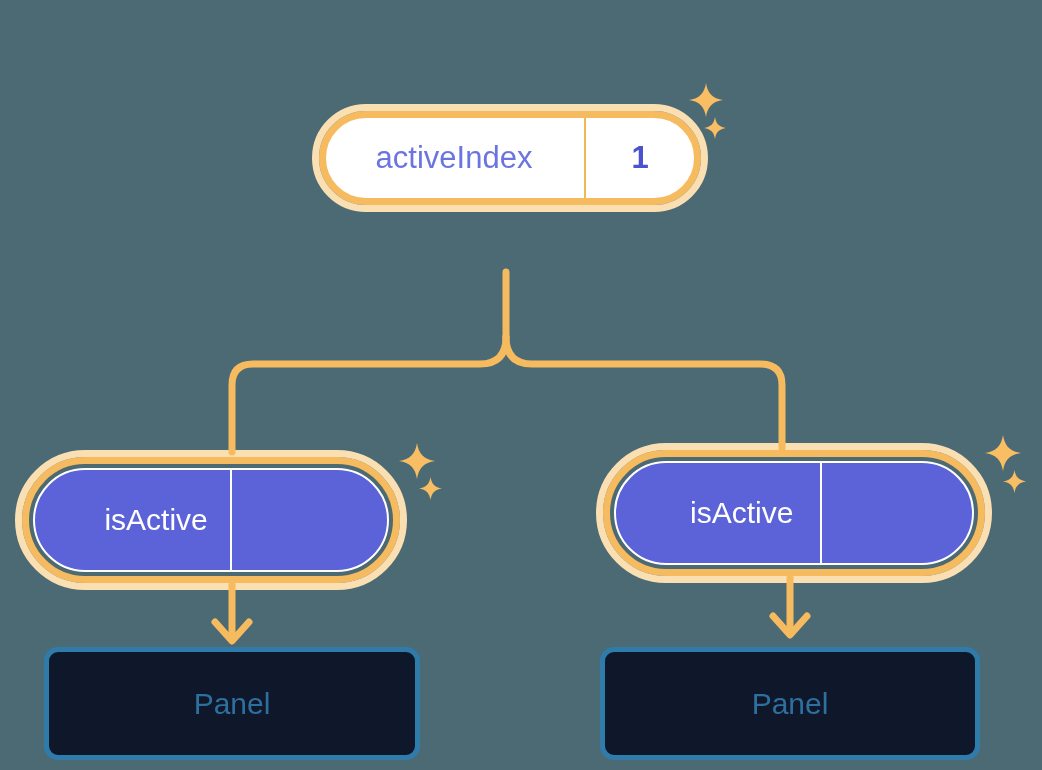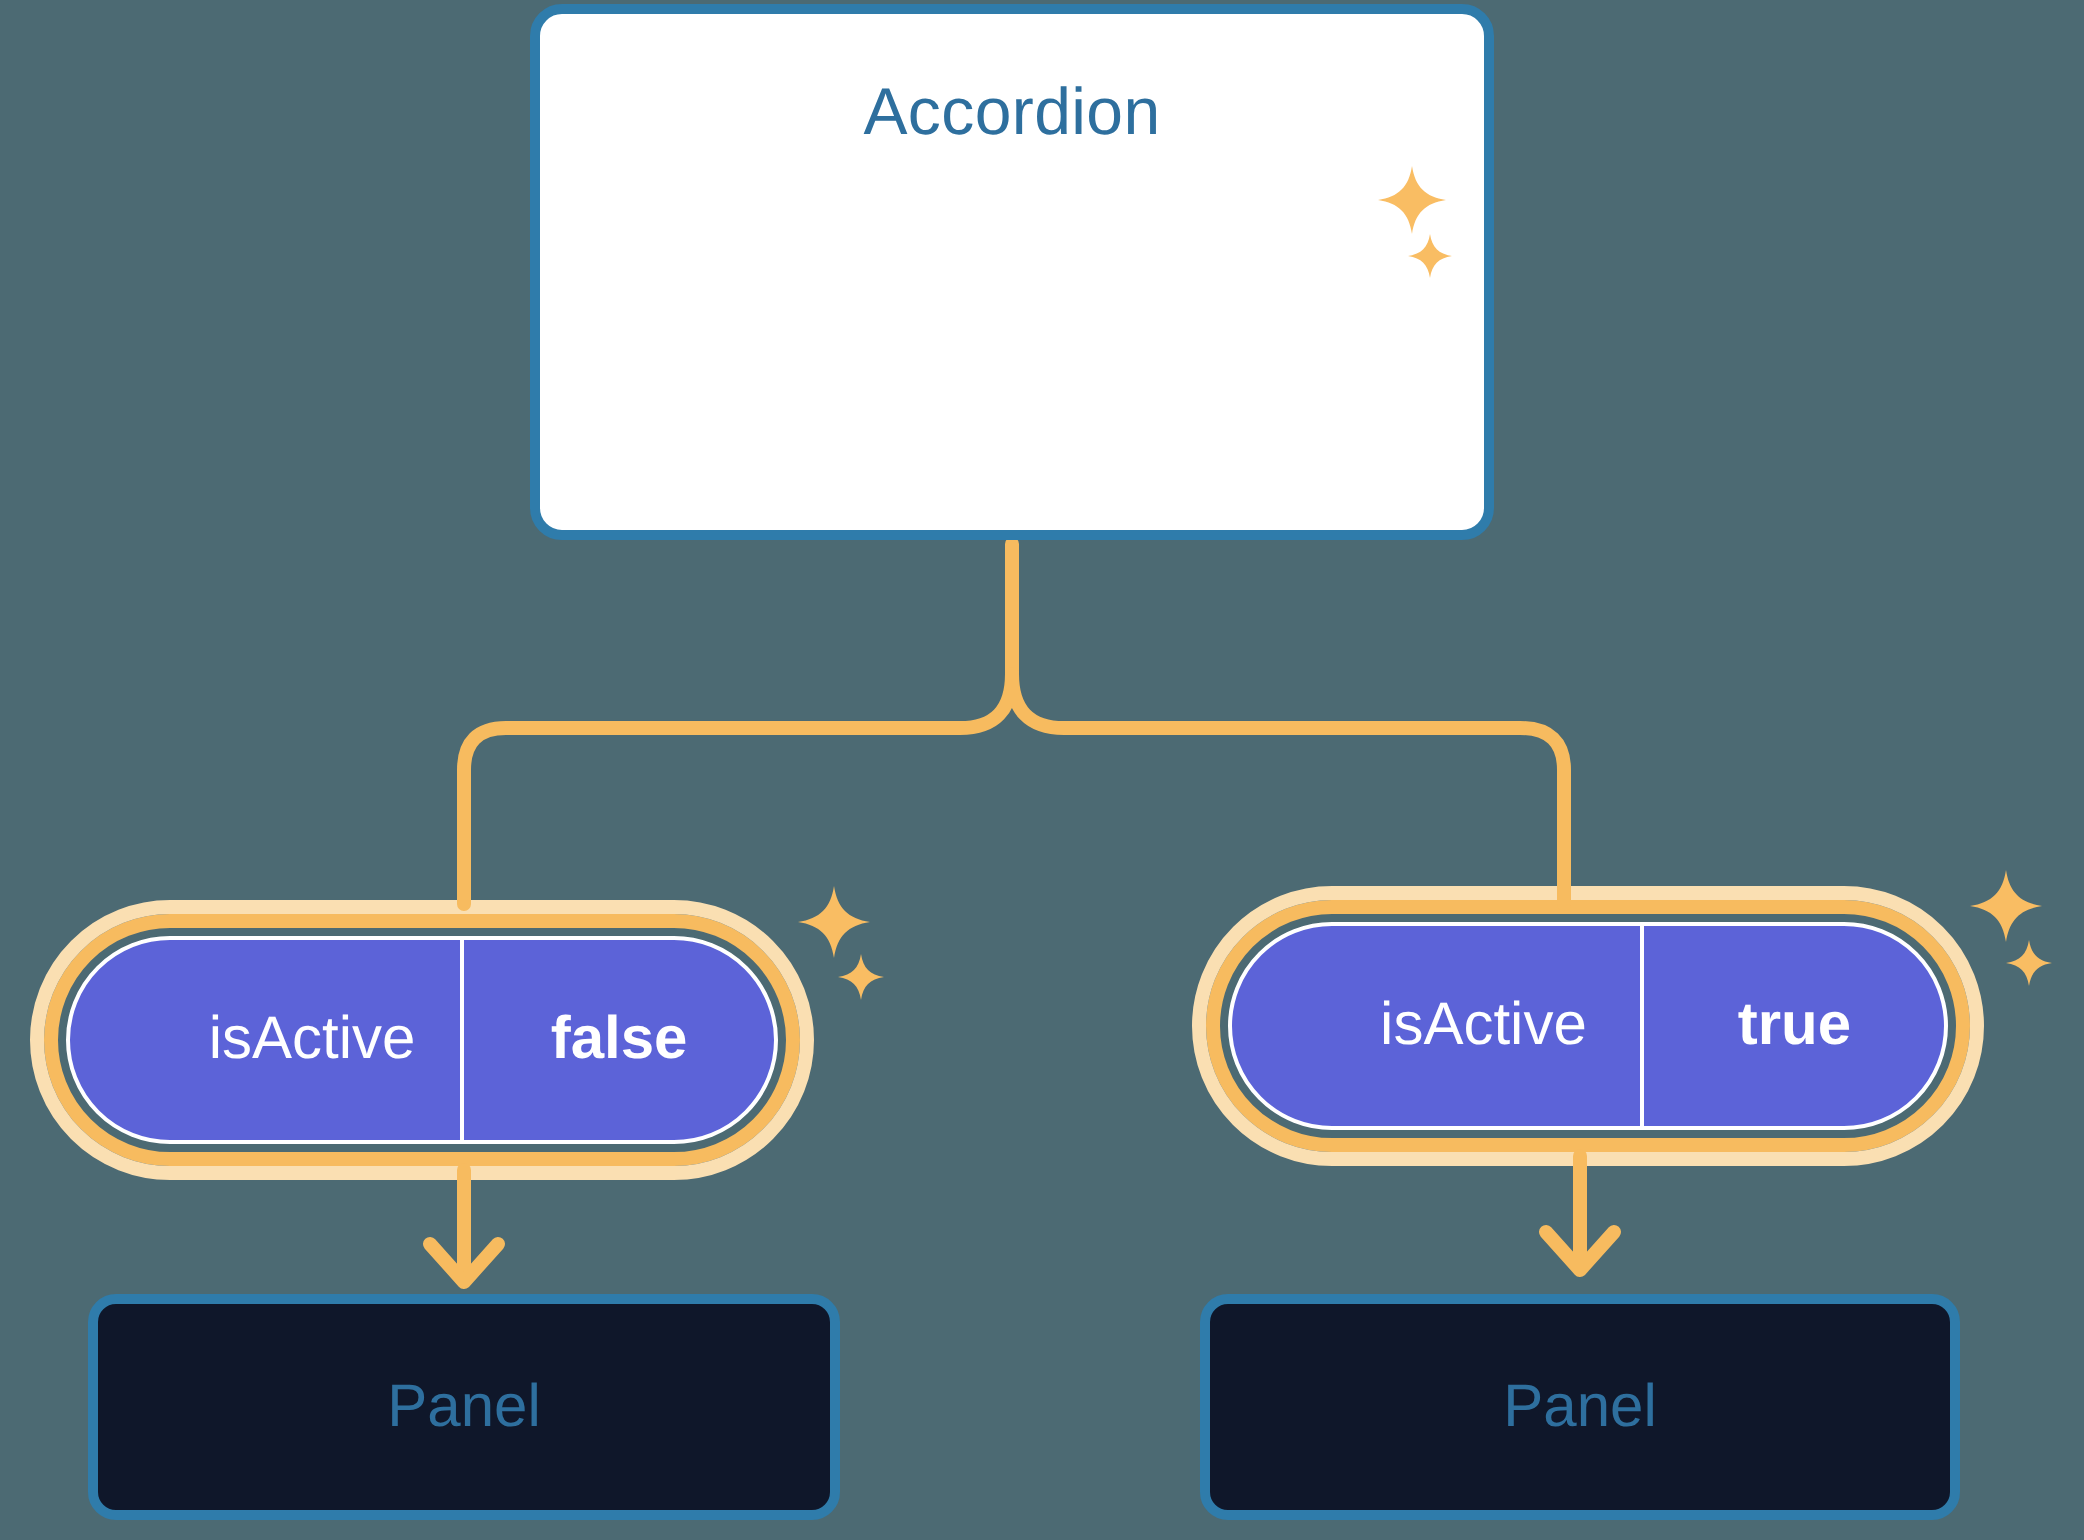--- a/index.html
+++ b/index.html
@@ -212,23 +212,20 @@
       <path d="M232,585 L232,637"></path>
       <path d="M790,578 L790,631"></path>
     </g>
 
     <g fill="none" stroke="#f7bb5f" stroke-width="7" stroke-linecap="round" stroke-linejoin="round">
       <path d="M215,622 L232,641 L249,622"></path>
       <path d="M773,616 L790,635 L807,616"></path>
     </g>
   </svg>
 
-  <div class="card" id="accordion-card">
-    <div class="card-title">Accordion</div>
-  </div>
 
   <div class="pill-wrap" id="active-index-pill">
     <div class="pill">
       <div class="pill-cell pill-key">activeIndex</div>
       <div class="pill-cell pill-val">1</div>
     </div>
   </div>
 
   <div class="sparkle" id="sparkle-top-a">
     <svg width="34" height="34" viewBox="0 0 34 34">
@@ -238,21 +235,20 @@
   <div class="sparkle" id="sparkle-top-b">
     <svg width="22" height="22" viewBox="0 0 34 34">
       <path d="M17 0 C18.6 10.4 23.6 15.4 34 17 C23.6 18.6 18.6 23.6 17 34 C15.4 23.6 10.4 18.6 0 17 C10.4 15.4 15.4 10.4 17 0 Z" fill="#f9bd63"></path>
     </svg>
   </div>
 
   <div class="pill-wrap pill-purple" id="left-state-pill">
     <div class="pill">
       <div class="pill-inner">
         <div class="pill-cell pill-key">isActive</div>
-        <div class="pill-cell pill-val">false</div>
       </div>
     </div>
   </div>
 
   <div class="sparkle" id="sparkle-left-a">
     <svg width="36" height="36" viewBox="0 0 34 34">
       <path d="M17 0 C18.6 10.4 23.6 15.4 34 17 C23.6 18.6 18.6 23.6 17 34 C15.4 23.6 10.4 18.6 0 17 C10.4 15.4 15.4 10.4 17 0 Z" fill="#f9bd63"></path>
     </svg>
   </div>
   <div class="sparkle" id="sparkle-left-b">
@@ -262,21 +258,20 @@
   </div>
 
   <div class="panel-card" id="panel-left">
     <span class="panel-label">Panel</span>
   </div>
 
   <div class="pill-wrap pill-purple" id="right-state-pill">
     <div class="pill">
       <div class="pill-inner">
         <div class="pill-cell pill-key">isActive</div>
-        <div class="pill-cell pill-val">true</div>
       </div>
     </div>
   </div>
 
   <div class="sparkle" id="sparkle-right-a">
     <svg width="36" height="36" viewBox="0 0 34 34">
       <path d="M17 0 C18.6 10.4 23.6 15.4 34 17 C23.6 18.6 18.6 23.6 17 34 C15.4 23.6 10.4 18.6 0 17 C10.4 15.4 15.4 10.4 17 0 Z" fill="#f9bd63"></path>
     </svg>
   </div>
   <div class="sparkle" id="sparkle-right-b">

